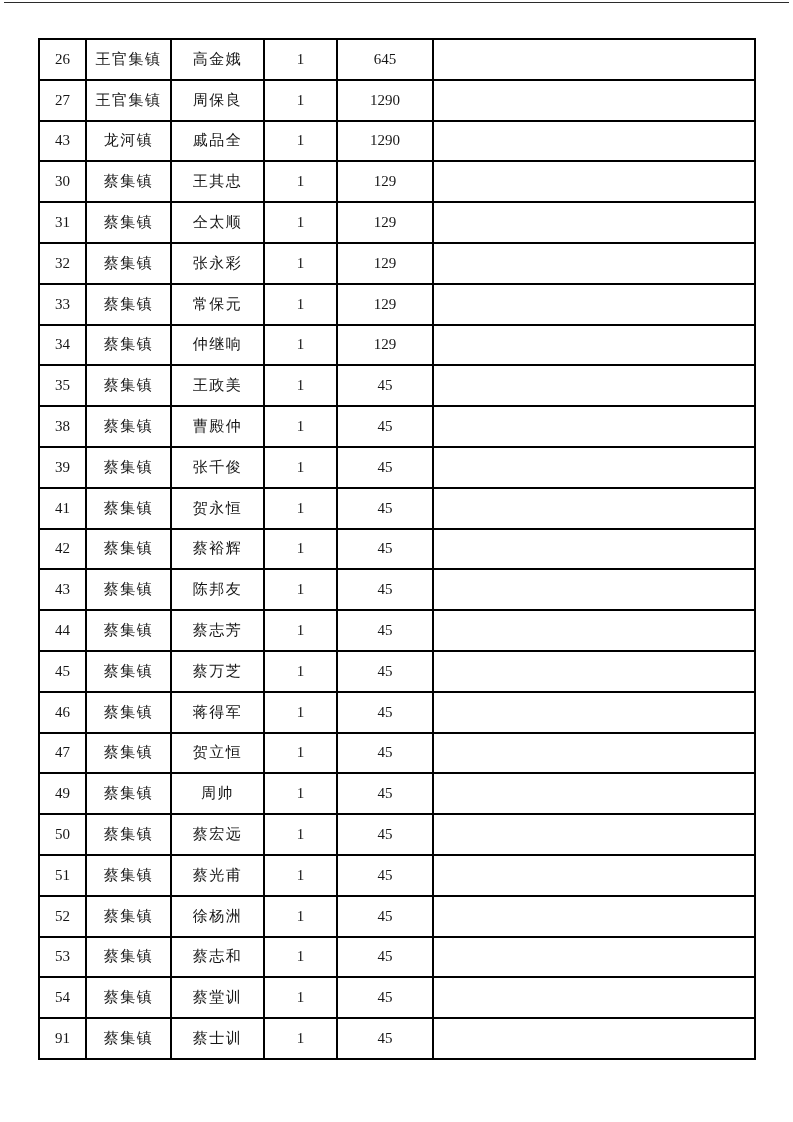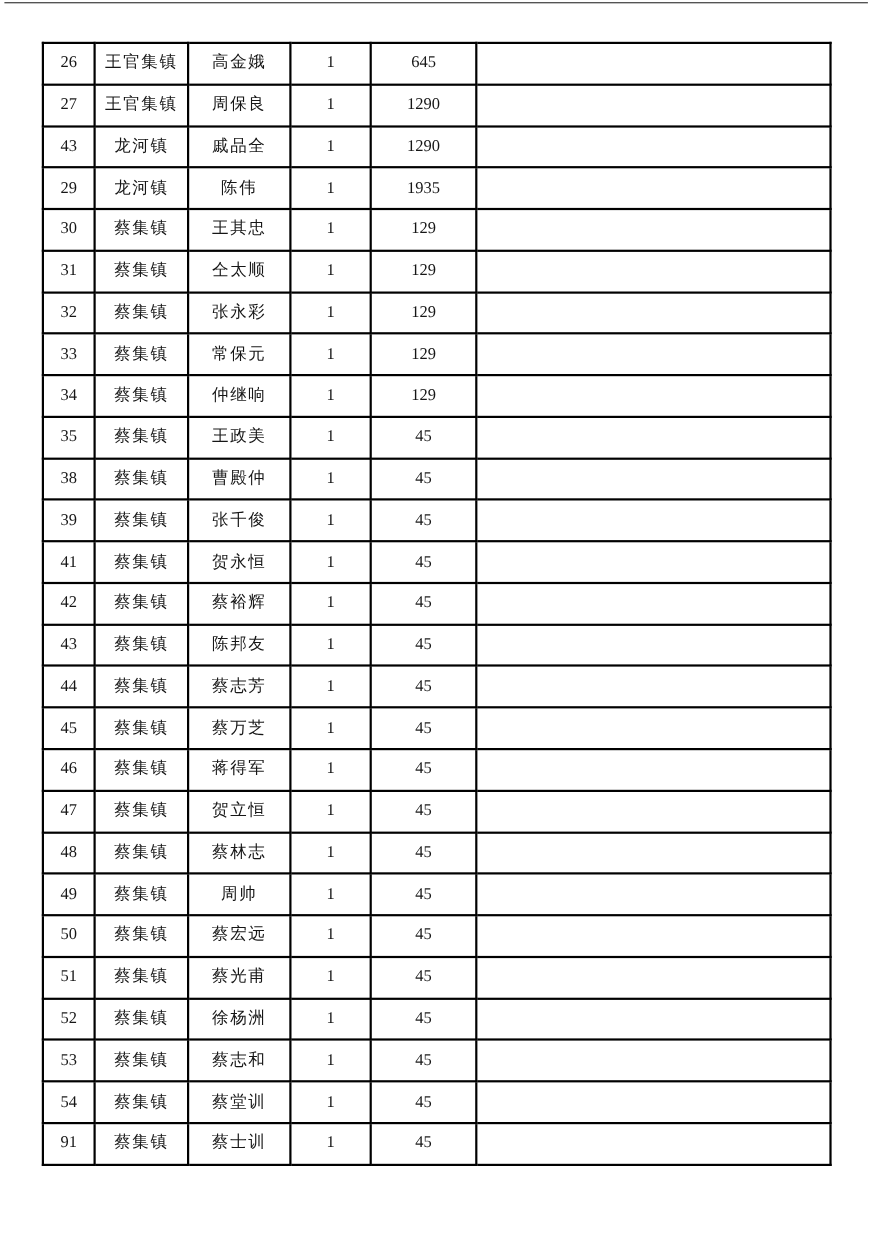--- a/index.html
+++ b/index.html
@@ -88,28 +88,20 @@
         </tr>
         <tr>
           <td class="cell-row-number">43</td>
           <td class="cell-town">龙河镇</td>
           <td class="cell-person-name">戚品全</td>
           <td class="cell-quantity">1</td>
           <td class="cell-amount">1290</td>
           <td class="cell-empty-note"></td>
         </tr>
         <tr>
-          <td class="cell-row-number">29</td>
-          <td class="cell-town">龙河镇</td>
-          <td class="cell-person-name">陈伟</td>
-          <td class="cell-quantity">1</td>
-          <td class="cell-amount">1935</td>
-          <td class="cell-empty-note"></td>
-        </tr>
-        <tr>
           <td class="cell-row-number">30</td>
           <td class="cell-town">蔡集镇</td>
           <td class="cell-person-name">王其忠</td>
           <td class="cell-quantity">1</td>
           <td class="cell-amount">129</td>
           <td class="cell-empty-note"></td>
         </tr>
         <tr>
           <td class="cell-row-number">31</td>
           <td class="cell-town">蔡集镇</td>
@@ -211,28 +203,20 @@
           <td class="cell-town">蔡集镇</td>
           <td class="cell-person-name">蒋得军</td>
           <td class="cell-quantity">1</td>
           <td class="cell-amount">45</td>
           <td class="cell-empty-note"></td>
         </tr>
         <tr>
           <td class="cell-row-number">47</td>
           <td class="cell-town">蔡集镇</td>
           <td class="cell-person-name">贺立恒</td>
-          <td class="cell-quantity">1</td>
-          <td class="cell-amount">45</td>
-          <td class="cell-empty-note"></td>
-        </tr>
-        <tr>
-          <td class="cell-row-number">48</td>
-          <td class="cell-town">蔡集镇</td>
-          <td class="cell-person-name">蔡林志</td>
           <td class="cell-quantity">1</td>
           <td class="cell-amount">45</td>
           <td class="cell-empty-note"></td>
         </tr>
         <tr>
           <td class="cell-row-number">49</td>
           <td class="cell-town">蔡集镇</td>
           <td class="cell-person-name">周帅</td>
           <td class="cell-quantity">1</td>
           <td class="cell-amount">45</td>

